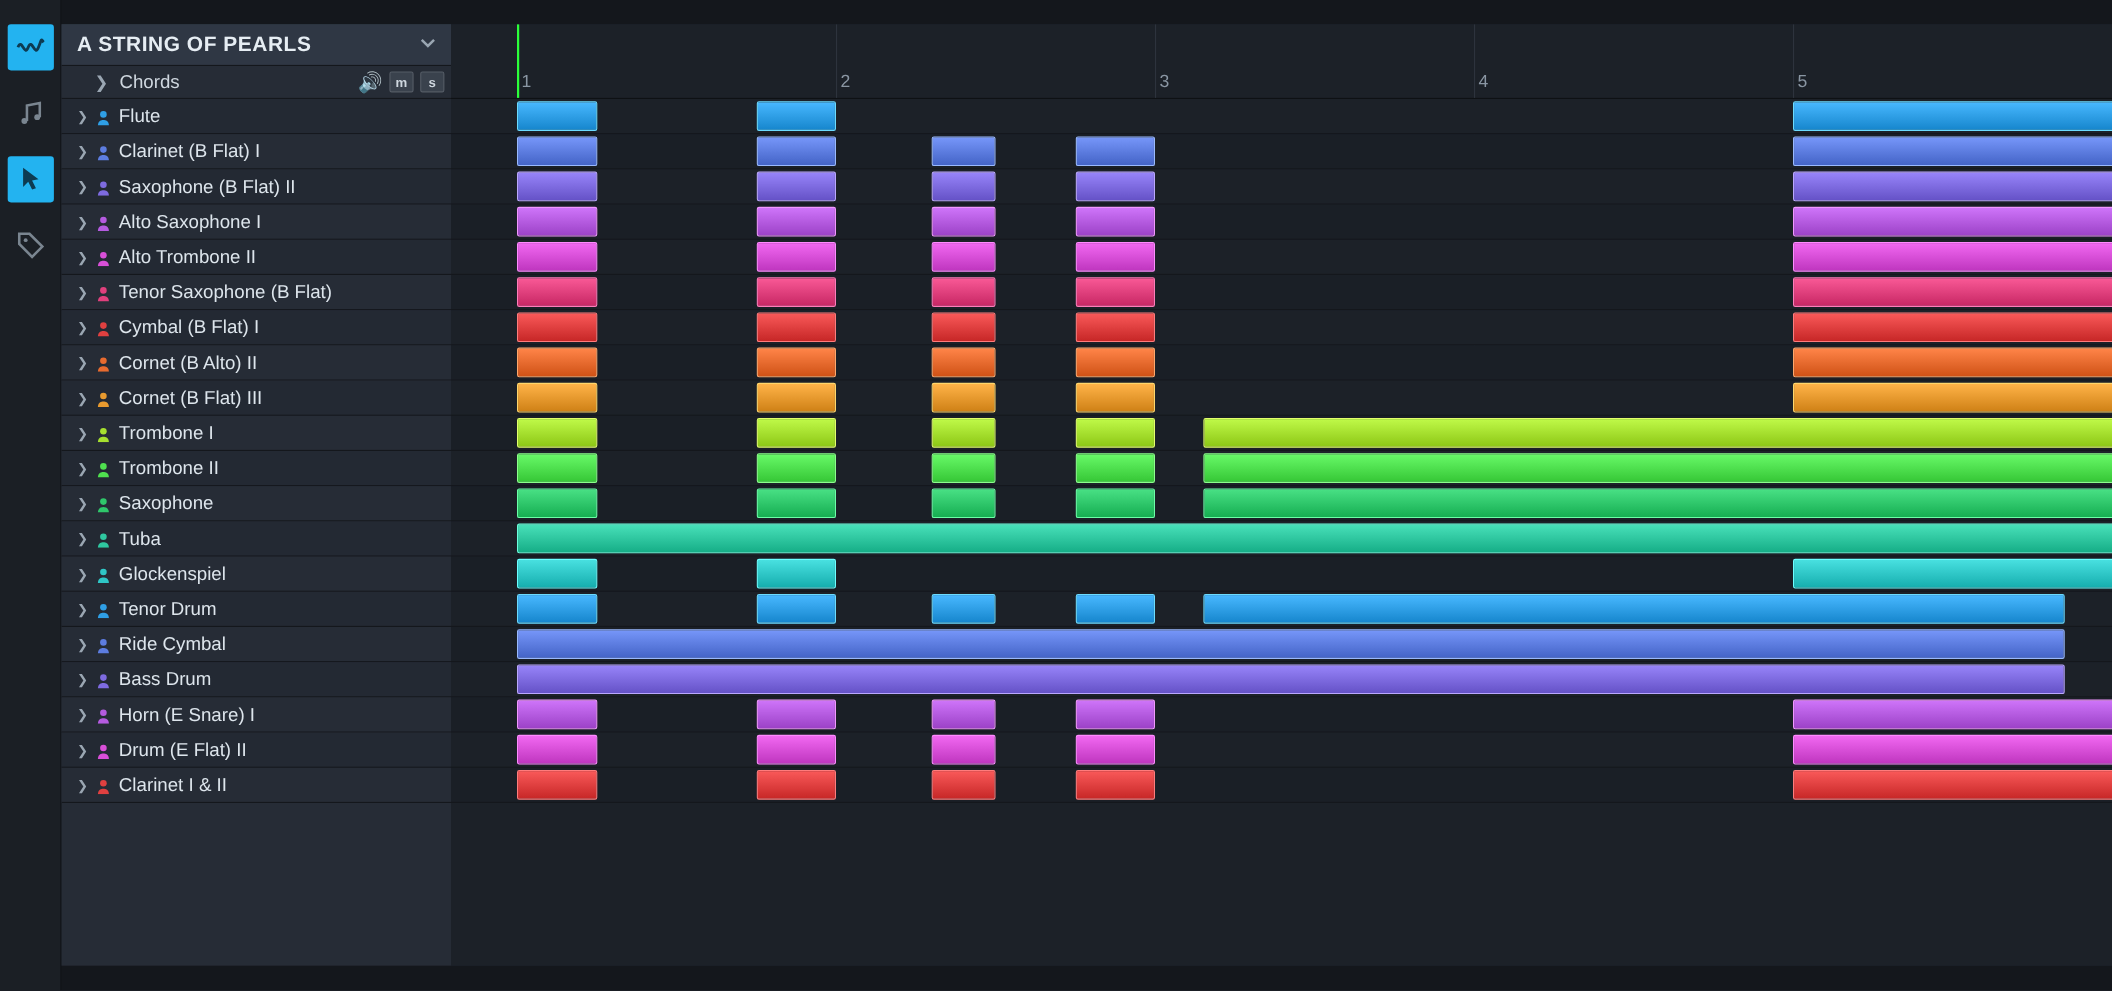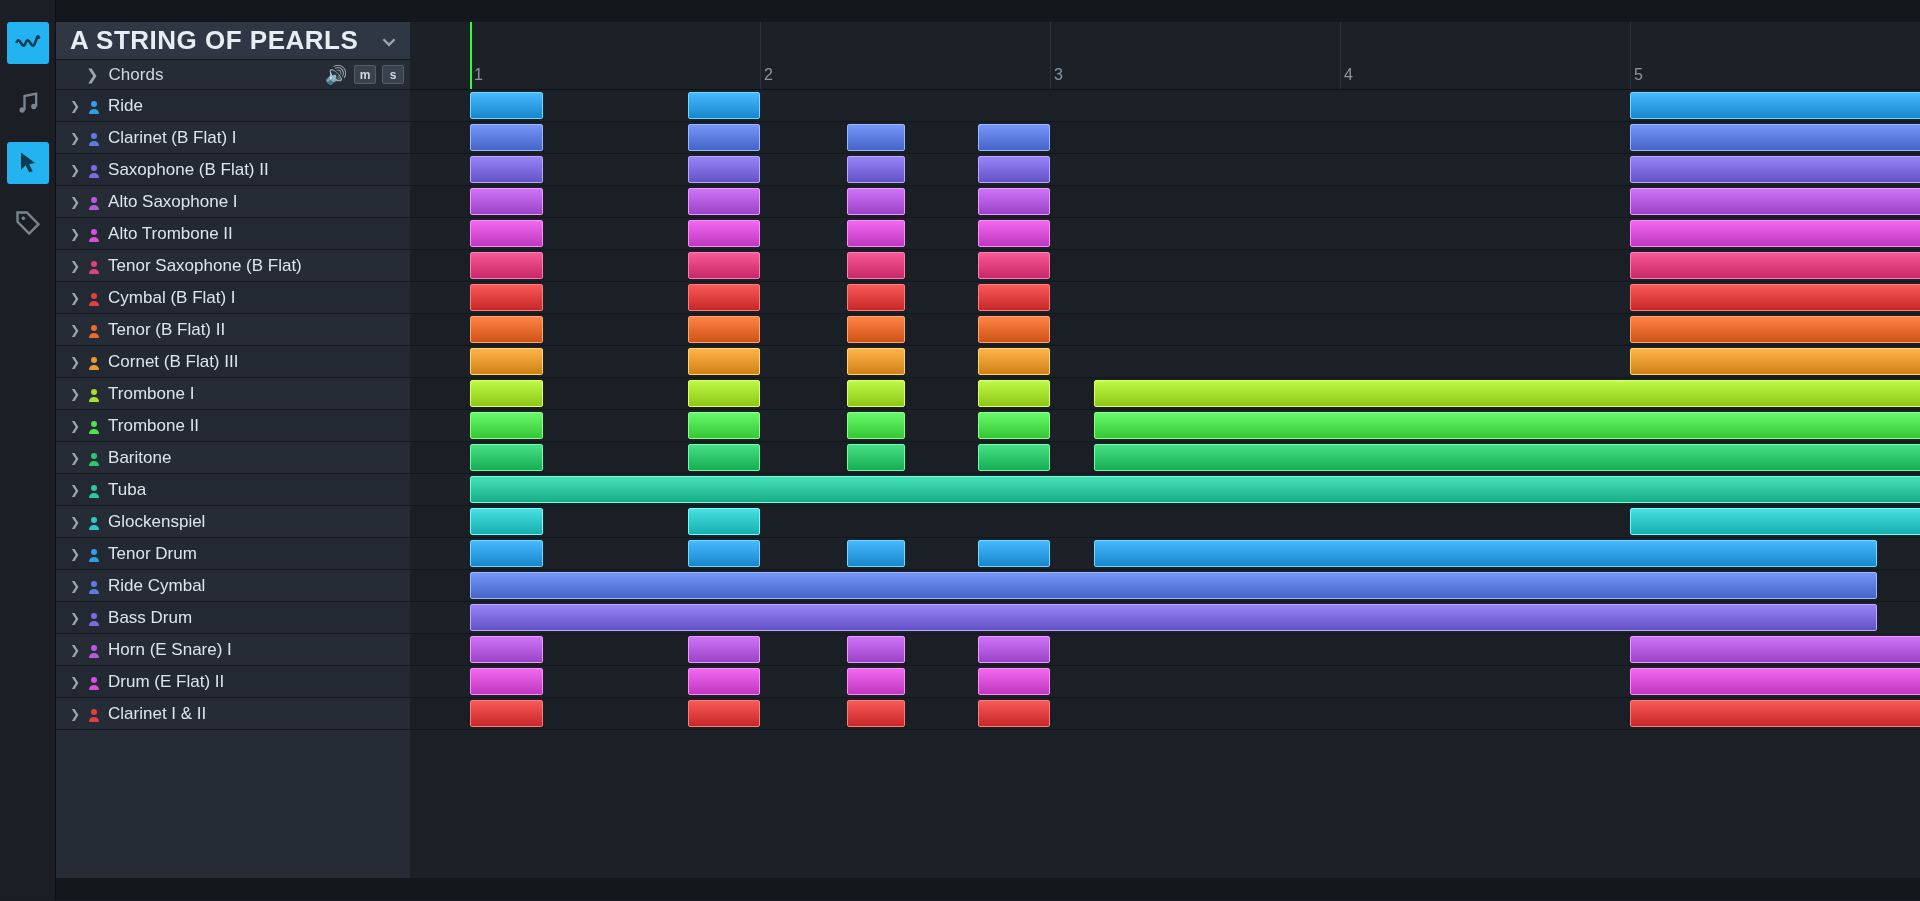--- a/index.html
+++ b/index.html
@@ -6,21 +6,21 @@
 *{box-sizing:border-box}
 .app{display:flex;height:900px;width:1920px}
 .toolbar{width:56px;background:#1b1f25;display:flex;flex-direction:column;align-items:center;padding-top:22px;gap:18px;border-right:1px solid #0d0f12}
 .tool{width:42px;height:42px;display:flex;align-items:center;justify-content:center;border-radius:3px;color:#7a8590}
 .tool.active{background:#23b3f0;color:#0d3b52}
 .tool svg{width:28px;height:28px}
 .main{flex:1;display:flex;flex-direction:column}
 .topbar{height:22px;background:#14171c}
 .content{flex:1;display:flex;background:#1c2128}
 .panel{width:354px;display:flex;flex-direction:column;background:#262c36}
-.title-row{display:flex;align-items:center;height:38px;padding:0 14px;background:#2f3744;color:#e6edf3;font-weight:bold;letter-spacing:.5px;font-size:26px;border-bottom:1px solid #14171c}
+.title-row{display:flex;align-items:center;height:38px;padding:0 14px;background:#2f3744;color:#e6edf3;font-weight:bold;letter-spacing:.5px;font-size:19px;border-bottom:1px solid #14171c}
 .title-row .chev{margin-left:auto;color:#9aa6b2}
 .chords-row{display:flex;align-items:center;height:30px;padding-left:30px;background:#262c36;color:#cfd7df;font-size:17px;border-bottom:1px solid #14171c}
 .chords-row .chev{margin-right:10px;color:#9aa6b2;font-size:15px}
 .chords-row .ctrls{margin-left:auto;display:flex;align-items:center;gap:6px;padding-right:6px}
 .ms{display:inline-flex;align-items:center;justify-content:center;width:22px;height:19px;background:#3a424d;color:#cfd7df;font-size:12px;font-weight:bold;border:1px solid #555c66;border-radius:2px}
 .spk{color:#cfd7df;font-size:18px}
 .track-row{display:flex;align-items:center;height:32px;padding-left:14px;background:#262c36;color:#dde5ec;font-size:17px;border-bottom:1px solid #14171c}
 .track-row:nth-child(odd){background:#232933}
 .track-row .chev{margin-right:8px;color:#9aa6b2;font-size:12px}
 .track-row .pp{display:inline-block;width:12px;height:14px;margin-right:8px}
@@ -86,21 +86,21 @@
             <span class="ms">s</span>
           </span>
         </div>
         <div id="track-list">
             <div class="track-row">
               <span class="chev">❯</span>
               <span class="pp"><svg width="12" height="14" viewBox="0 0 12 14">
                   <circle cx="6" cy="4" r="3" fill="#2f9fe6"></circle>
                   <path d="M1 14c0-4 3-5 5-5s5 1 5 5z" fill="#2f9fe6"></path>
                 </svg></span>
-              <span>Ride</span>
+              <span>Flute</span>
             </div>
             <div class="track-row">
               <span class="chev">❯</span>
               <span class="pp"><svg width="12" height="14" viewBox="0 0 12 14">
                   <circle cx="6" cy="4" r="3" fill="#5d7de0"></circle>
                   <path d="M1 14c0-4 3-5 5-5s5 1 5 5z" fill="#5d7de0"></path>
                 </svg></span>
               <span>Clarinet (B Flat) I</span>
             </div>
             <div class="track-row">
@@ -142,21 +142,21 @@
                   <path d="M1 14c0-4 3-5 5-5s5 1 5 5z" fill="#e04040"></path>
                 </svg></span>
               <span>Cymbal (B Flat) I</span>
             </div>
             <div class="track-row">
               <span class="chev">❯</span>
               <span class="pp"><svg width="12" height="14" viewBox="0 0 12 14">
                   <circle cx="6" cy="4" r="3" fill="#e86b2f"></circle>
                   <path d="M1 14c0-4 3-5 5-5s5 1 5 5z" fill="#e86b2f"></path>
                 </svg></span>
-              <span>Tenor (B Flat) II</span>
+              <span>Cornet (B Alto) II</span>
             </div>
             <div class="track-row">
               <span class="chev">❯</span>
               <span class="pp"><svg width="12" height="14" viewBox="0 0 12 14">
                   <circle cx="6" cy="4" r="3" fill="#e89a2f"></circle>
                   <path d="M1 14c0-4 3-5 5-5s5 1 5 5z" fill="#e89a2f"></path>
                 </svg></span>
               <span>Cornet (B Flat) III</span>
             </div>
             <div class="track-row">
@@ -174,21 +174,21 @@
                   <path d="M1 14c0-4 3-5 5-5s5 1 5 5z" fill="#4fe04f"></path>
                 </svg></span>
               <span>Trombone II</span>
             </div>
             <div class="track-row">
               <span class="chev">❯</span>
               <span class="pp"><svg width="12" height="14" viewBox="0 0 12 14">
                   <circle cx="6" cy="4" r="3" fill="#2fc76b"></circle>
                   <path d="M1 14c0-4 3-5 5-5s5 1 5 5z" fill="#2fc76b"></path>
                 </svg></span>
-              <span>Baritone</span>
+              <span>Saxophone</span>
             </div>
             <div class="track-row">
               <span class="chev">❯</span>
               <span class="pp"><svg width="12" height="14" viewBox="0 0 12 14">
                   <circle cx="6" cy="4" r="3" fill="#2fc7a0"></circle>
                   <path d="M1 14c0-4 3-5 5-5s5 1 5 5z" fill="#2fc7a0"></path>
                 </svg></span>
               <span>Tuba</span>
             </div>
             <div class="track-row">

